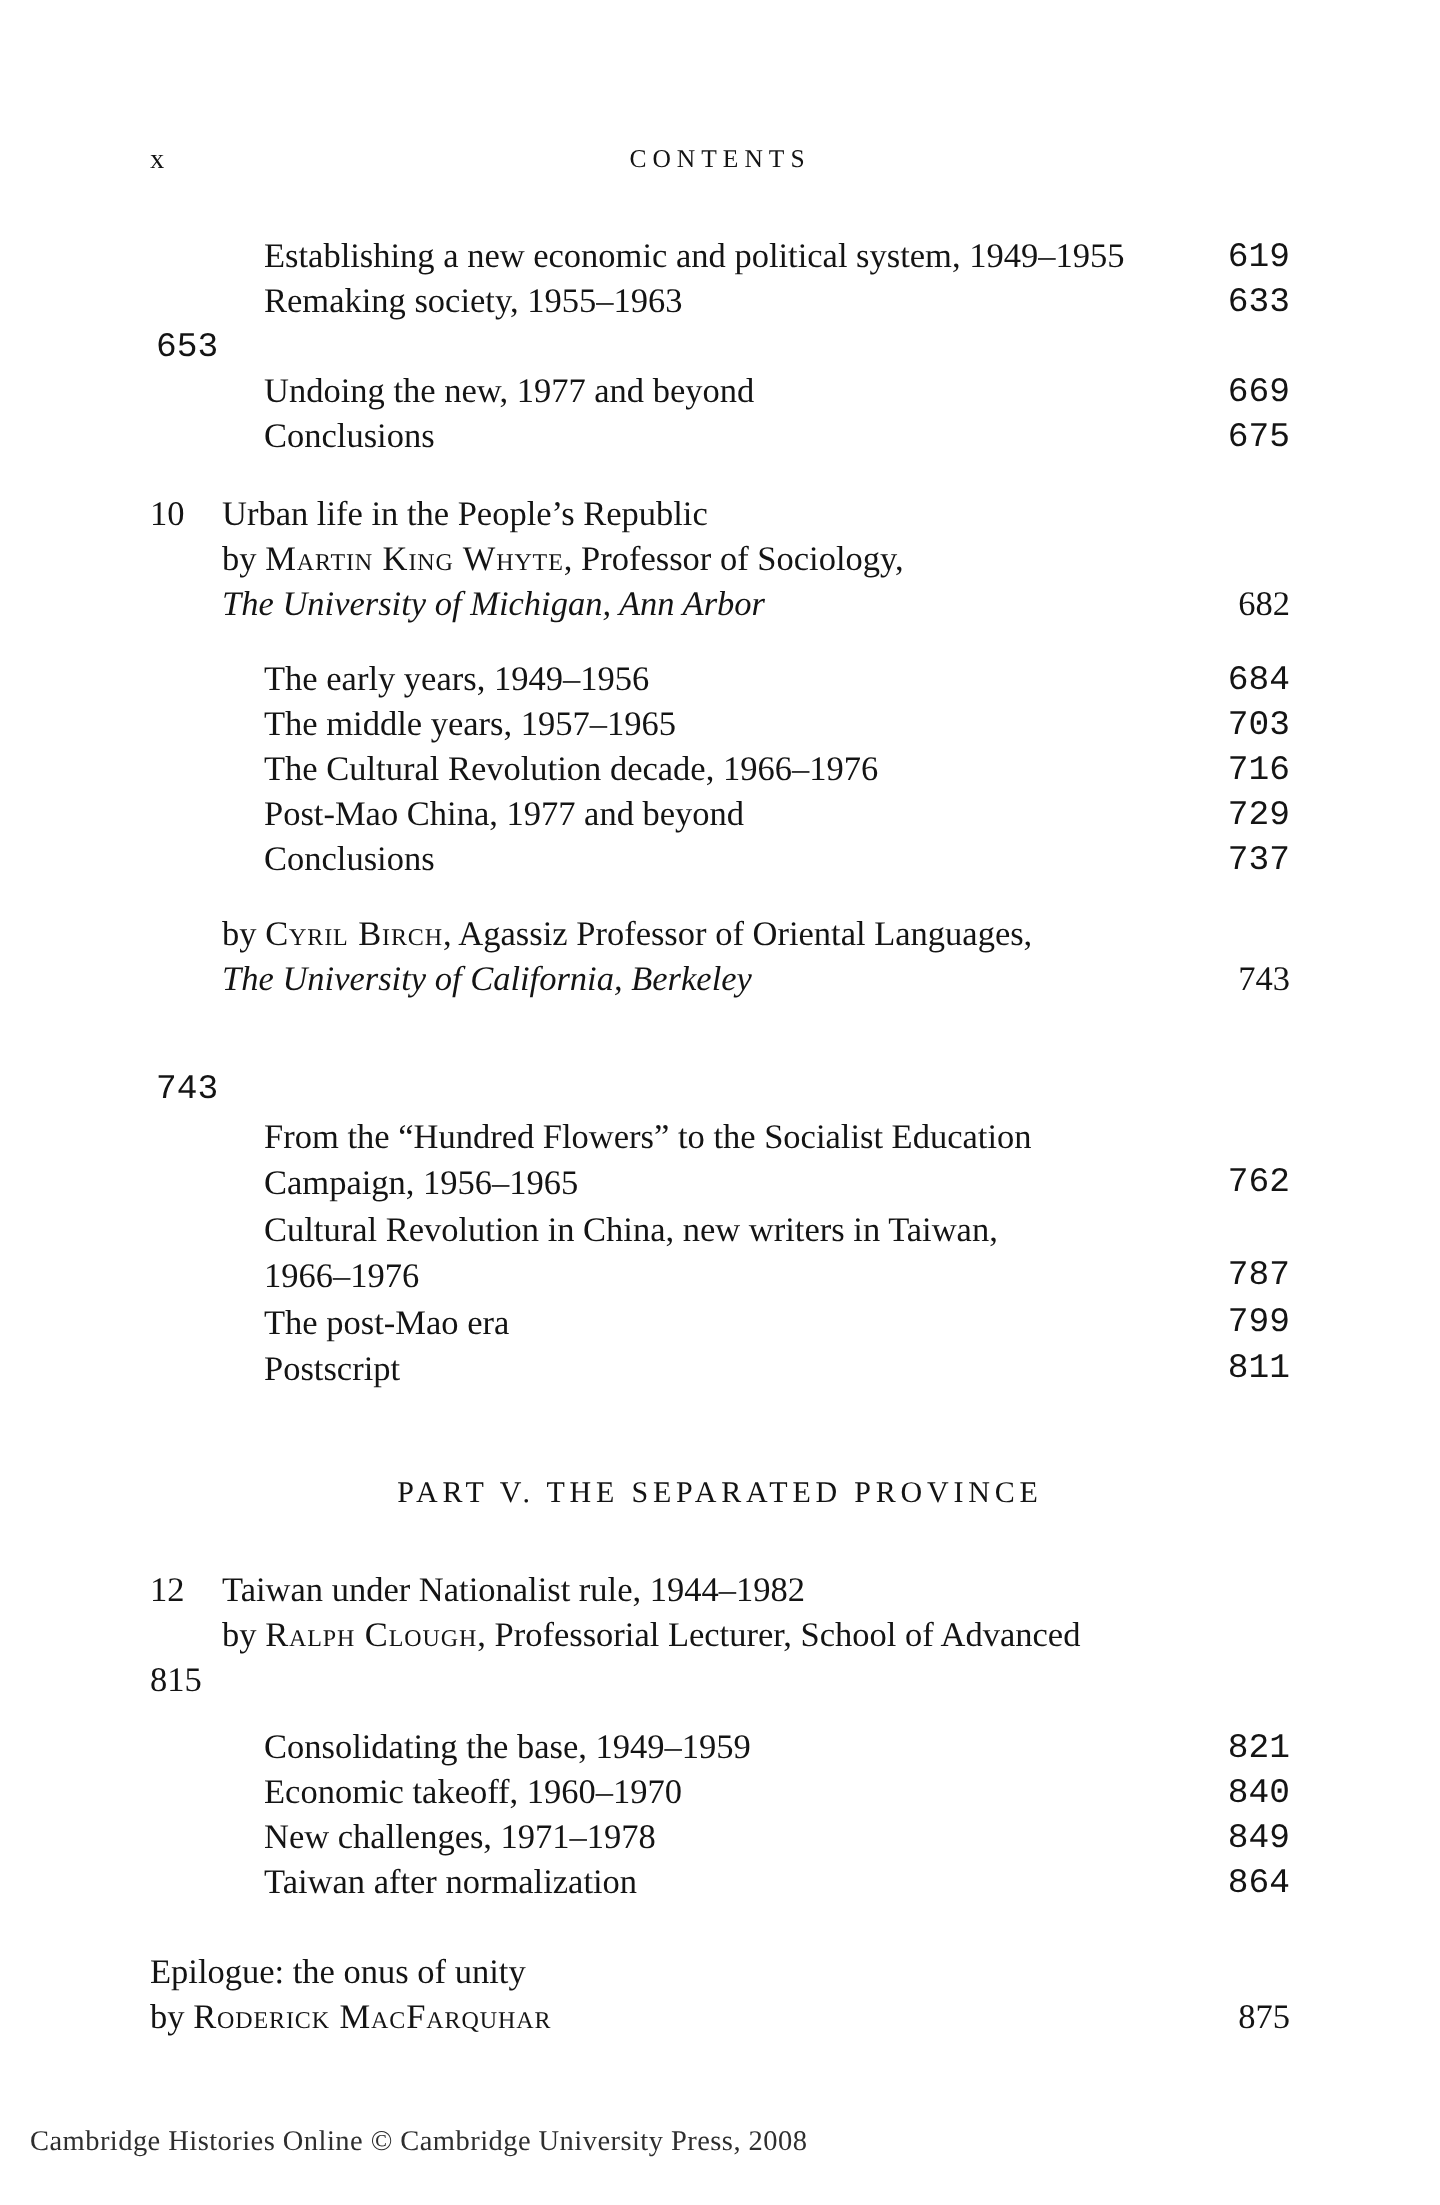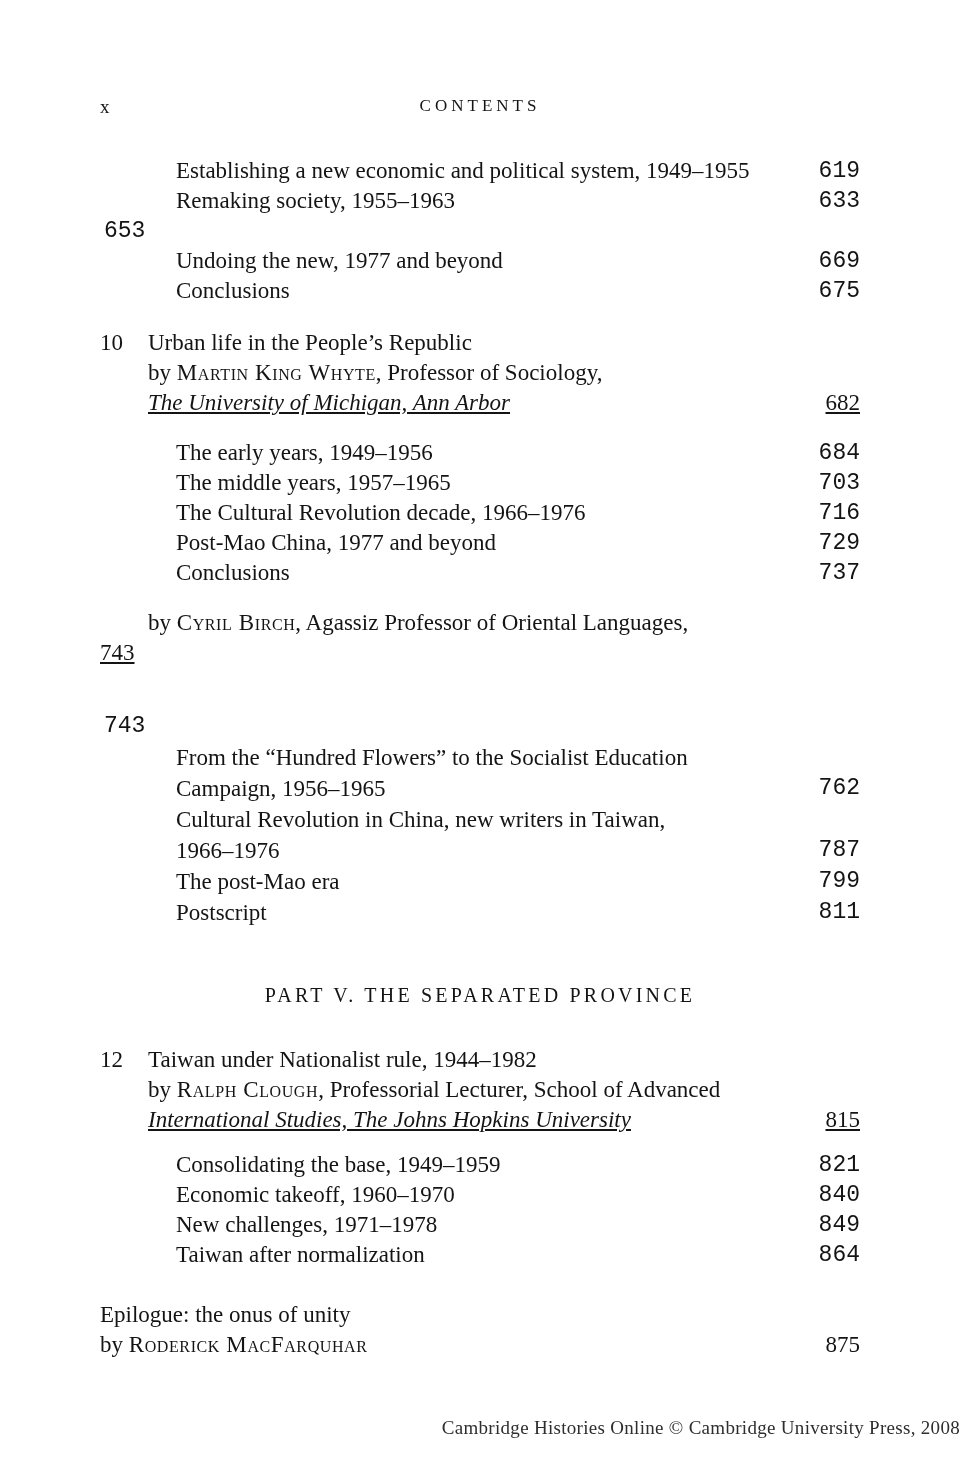--- a/index.html
+++ b/index.html
@@ -31,36 +31,36 @@
   .row .label { white-space: pre-line; }
   .row .pg { margin-left: 4px; text-align: left; font-family: Liberation Mono, monospace; }
 
   .subs .row .label { padding-left: 76px; }
   .lh31 .row { line-height: 31px; }
 
   
   .ch-line { display: flex; line-height: 30px; }
   .ch-num { width: 48px; flex: 0 0 48px; }
   .by-line { padding-left: 48px; line-height: 30px; }
-  .by-row { display: flex; justify-content: space-between; align-items: center; line-height: 30px; text-decoration: underline; }
+  .by-row { display: flex; justify-content: space-between; align-items: center; line-height: 30px; }
   .by-row .label { padding-left: 48px; font-style: italic; }
   .sc { font-variant: small-caps; letter-spacing: 0.6px; }
   .it { }
 
   .part-heading {
     top: 984px; text-align: center;
     font-size: 20px; letter-spacing: 3.2px; line-height: 22px;
   }
 
   .epilogue .ep-line { line-height: 30px; }
   .ep-row { display: flex; justify-content: space-between; align-items: flex-end; line-height: 30px; }
 
   .footer {
     position: absolute; left: 0; right: 0; top: 1417px;
-    text-align: right; font-size: 19px; color: #2e2e2e; letter-spacing: 0.3px;
+    text-align: left; font-size: 19px; color: #2e2e2e; letter-spacing: 0.3px; padding-left: 20px;
   }
 
   
   .prev-subs  { top: 156px; }
   .ch10       { top: 328px; }
   .ch10-subs  { top: 438px; }
   .ch11       { top: 608px; }
   .ch11-subs  { top: 711px; }
   .ch12       { top: 1045px; }
   .ch12-subs  { top: 1150px; }
@@ -133,20 +133,21 @@
       <span class="label">Conclusions</span>
       <span class="pg">737</span>
     </div>
   </div>
 
   <div class="abs ch11">
     <div class="by-line">
       <span>by </span><span class="sc">Cyril Birch</span><span>, </span><span class="it">Agassiz Professor of Oriental Languages,</span>
     </div>
     <div class="by-row">
+      <span class="label">The University of California, Berkeley</span>
       <span class="pg">743</span>
     </div>
   </div>
 
   <div class="abs ch11-subs subs lh31">
     <div class="row">
       <span class="pg">743</span>
     </div>
     <div class="row">
       <span class="label">From the “Hundred Flowers” to the Socialist Education
@@ -172,21 +173,20 @@
 
   <div class="abs ch12">
     <div class="ch-line">
       <span class="ch-num">12</span>
       <span>Taiwan under Nationalist rule, 1944–1982</span>
     </div>
     <div class="by-line">
       <span>by </span><span class="sc">Ralph Clough</span><span>, </span><span class="it">Professorial Lecturer, School of Advanced</span>
     </div>
     <div class="by-row">
-      <span class="label">International Studies, The Johns Hopkins University</span>
       <span class="pg">815</span>
     </div>
   </div>
 
   <div class="abs ch12-subs subs">
     <div class="row">
       <span class="label">Consolidating the base, 1949–1959</span>
       <span class="pg">821</span>
     </div>
     <div class="row">

